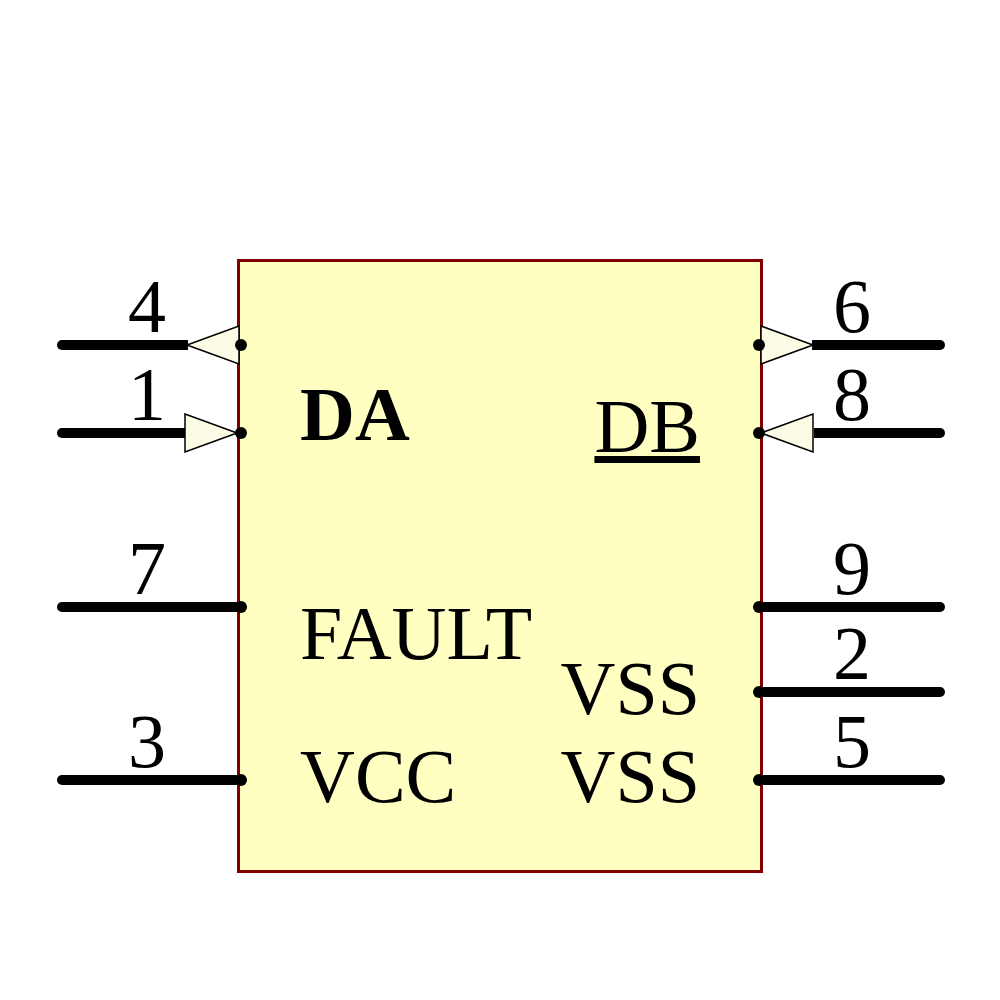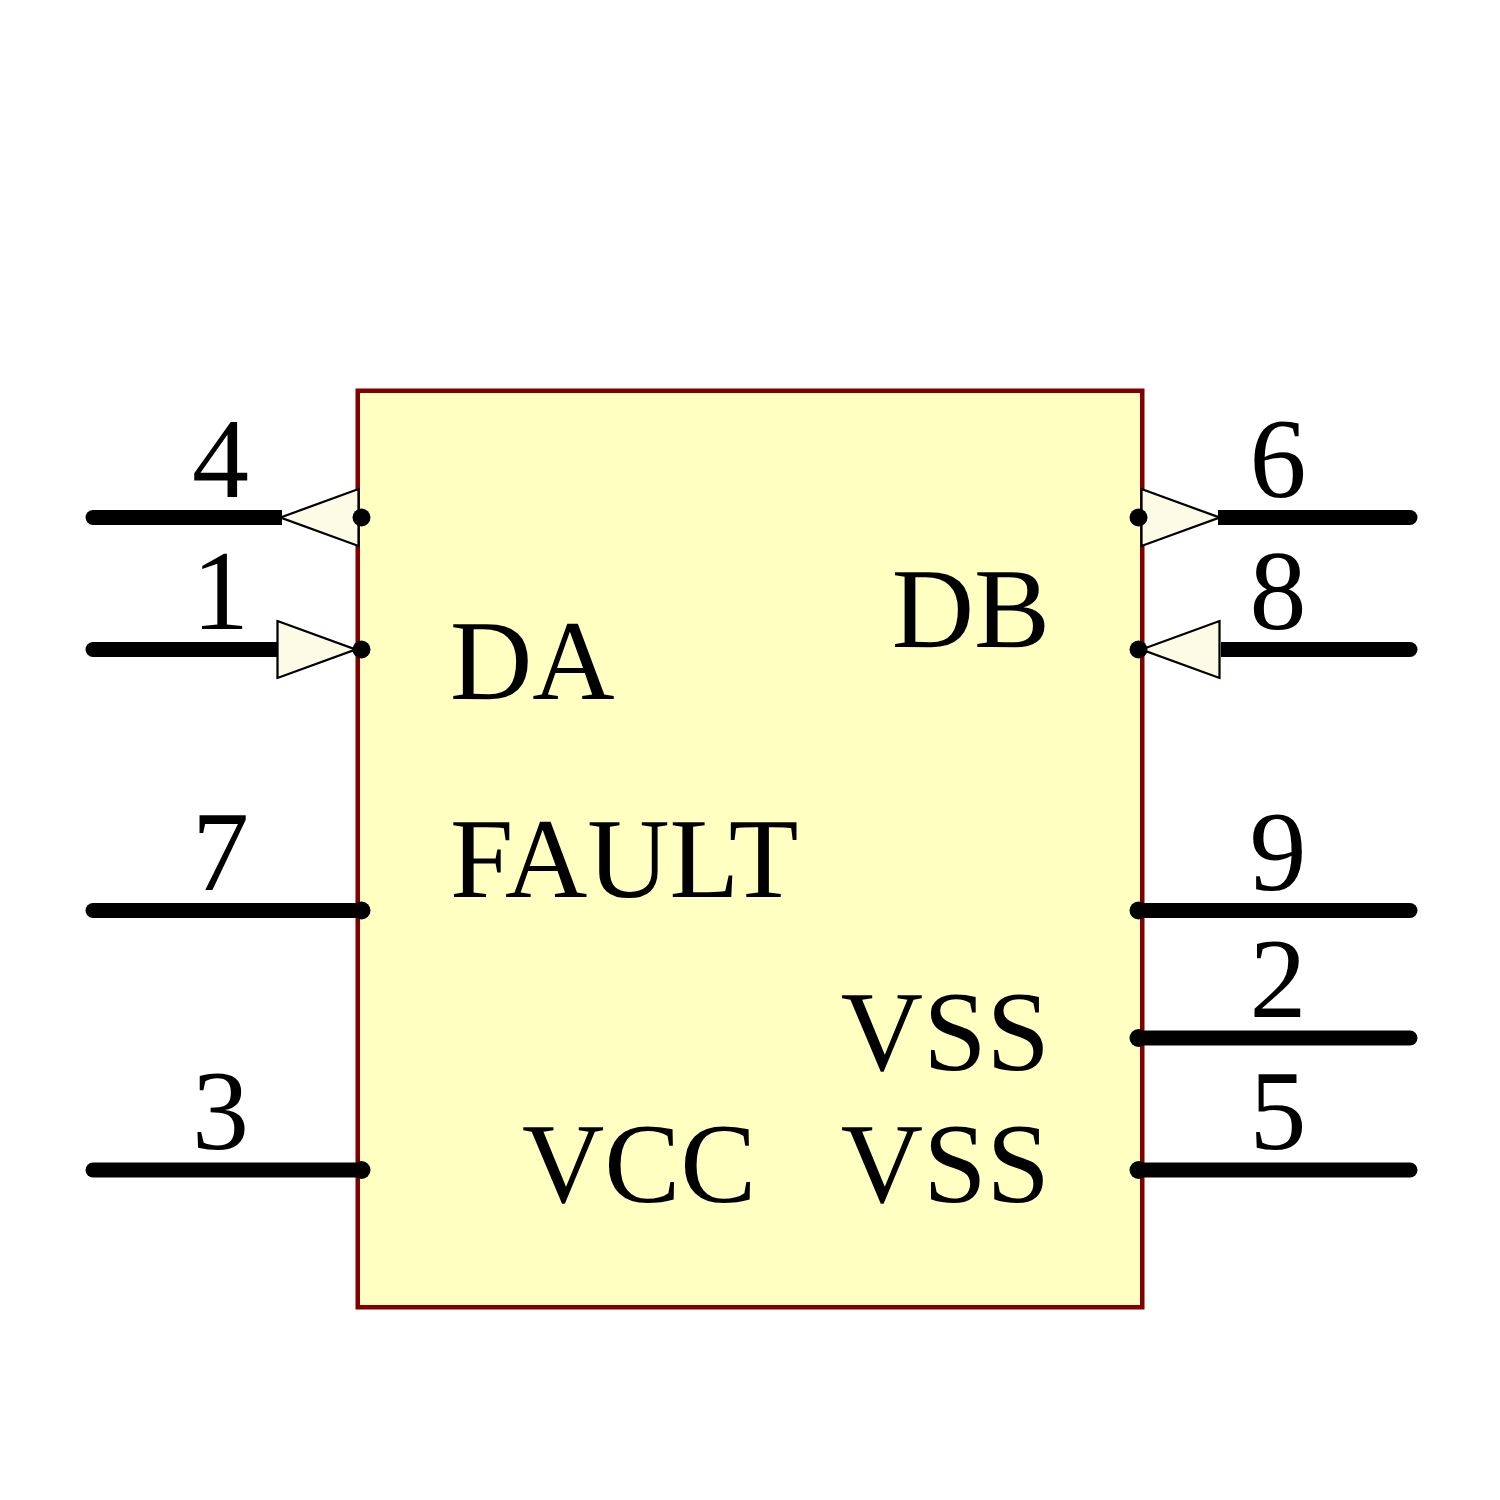--- a/index.html
+++ b/index.html
@@ -78,46 +78,46 @@
   </svg>
   <div class="dot" style="left:235px; top:339px;"></div>
   <div class="num num-l" style="top:268px;">4</div>
 
   <div class="wire wire-l" style="left:57px; top:428px; width:131px;"></div>
   <svg class="arrow" style="left:184px; top:413px;" width="54" height="40">
     <polygon points="1,1 53,20 1,39"></polygon>
   </svg>
   <div class="dot" style="left:235px; top:427px;"></div>
   <div class="num num-l" style="top:356px;">1</div>
-  <div class="plabel plabel-l" style="top:403px;">DA</div>
+  <div class="plabel plabel-l" style="top:376px;font-weight:bold;">DA</div>
 
   <div class="wire wire-l" style="left:57px; top:602px; width:183px;"></div>
   <div class="dot" style="left:235px; top:601px;"></div>
   <div class="num num-l" style="top:530px;">7</div>
-  <div class="plabel plabel-l" style="top:535px;">FAULT</div>
+  <div class="plabel plabel-l" style="top:595px;">FAULT</div>
 
   <div class="wire wire-l" style="left:57px; top:775px; width:183px;"></div>
   <div class="dot" style="left:235px; top:774px;"></div>
   <div class="num num-l" style="top:703px;">3</div>
-  <div class="plabel plabel-l" style="top:738px;margin-left:48px;">VCC</div>
+  <div class="plabel plabel-l" style="top:738px;">VCC</div>
 
   <svg class="arrow" style="left:760px; top:325px;" width="54" height="40">
     <polygon points="1,1 53,20 1,39"></polygon>
   </svg>
   <div class="wire wire-r" style="left:812px; top:340px; width:133px;"></div>
   <div class="dot" style="left:753px; top:339px;"></div>
   <div class="num num-r" style="top:268px;">6</div>
 
   <svg class="arrow" style="left:760px; top:413px;" width="54" height="40">
     <polygon points="1,20 53,1 53,39"></polygon>
   </svg>
   <div class="wire wire-r" style="left:814px; top:428px; width:131px;"></div>
   <div class="dot" style="left:753px; top:427px;"></div>
   <div class="num num-r" style="top:356px;">8</div>
-  <div class="plabel plabel-r" style="top:368px;">DB</div>
+  <div class="plabel plabel-r" style="top:388px;text-decoration:underline;">DB</div>
 
   <div class="wire wire-r" style="left:760px; top:602px; width:185px;"></div>
   <div class="dot" style="left:753px; top:601px;"></div>
   <div class="num num-r" style="top:530px;">9</div>
 
   <div class="wire wire-r" style="left:760px; top:687px; width:185px;"></div>
   <div class="dot" style="left:753px; top:686px;"></div>
   <div class="num num-r" style="top:615px;">2</div>
   <div class="plabel plabel-r" style="top:650px;">VSS</div>
 

